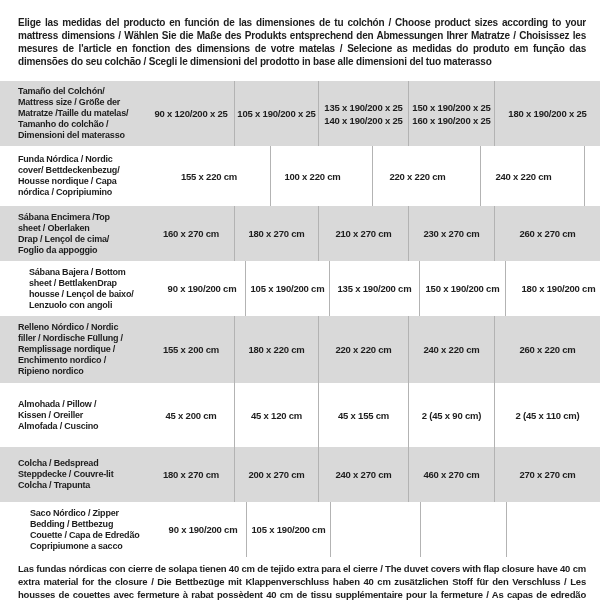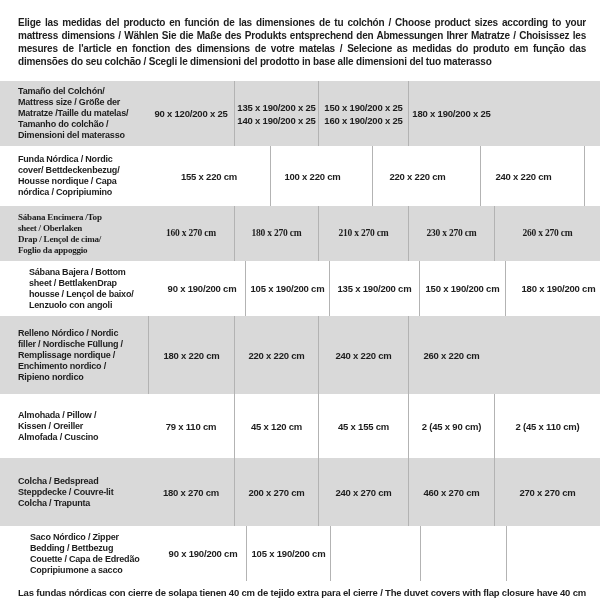--- a/index.html
+++ b/index.html
@@ -31,25 +31,25 @@
   }
   .trow {
     display: grid;
     grid-template-columns: 148px 86px 84px 90px 86px 106px;
     align-items: center;
     width: 600px;
   }
   .trow.shade { background: #d9d9d9; }
   .h1 { height: 65px; }
   .h2 { height: 60px; gap: 18px; }
-  .h3 { height: 55px; font-family: Liberation Serif, serif; }
+  .h3 { height: 55px; }
   .h4 { height: 55px; padding-left: 11px; }
-  .h5 { height: 78px; }
+  .h5 { height: 67px; }
   .h6 { height: 64px; }
-  .h7 { height: 68px; }
+  .h7 { height: 55px; }
   .h8 { height: 55px; padding-left: 12px; }
   .cell {
     height: 100%;
     display: flex;
     align-items: center;
     box-sizing: border-box;
   }
   .cell.label {
     padding-left: 18px;
     padding-right: 4px;
@@ -89,20 +89,21 @@
 
   <div class="size-table">
 
     <div class="trow shade h1">
       <div class="cell label">Tamaño del Colchón/
 Mattress size / Größe der
 Matratze /Taille du matelas/
 Tamanho do colchão /
 Dimensioni del materasso</div>
       <div class="cell val">90 x 120/200 x 25</div>
+      <div class="cell val divided">105 x 190/200 x 25</div>
       <div class="cell val divided">135 x 190/200 x 25
 140 x 190/200 x 25</div>
       <div class="cell val divided">150 x 190/200 x 25
 160 x 190/200 x 25</div>
       <div class="cell val divided">180 x 190/200 x 25</div>
     </div>
 
     <div class="trow h2">
       <div class="cell label">Funda Nórdica /  Nordic
 cover/ Bettdeckenbezug/
@@ -138,31 +139,32 @@
       <div class="cell val divided">150 x 190/200 cm</div>
       <div class="cell val divided">180 x 190/200 cm</div>
     </div>
 
     <div class="trow shade h5">
       <div class="cell label">Relleno Nórdico / Nordic
 filler / Nordische Füllung /
 Remplissage nordique /
 Enchimento nordico /
 Ripieno nordico</div>
+      <div class="cell val">155 x 200 cm</div>
       <div class="cell val divided">180 x 220 cm</div>
       <div class="cell val divided">220 x 220 cm</div>
       <div class="cell val divided">240 x 220 cm</div>
       <div class="cell val divided">260 x 220 cm</div>
     </div>
 
     <div class="trow h6">
       <div class="cell label">Almohada  / Pillow /
 Kissen / Oreiller
 Almofada / Cuscino</div>
-      <div class="cell val">79 x 110 cm</div>
+      <div class="cell val">45 x 200 cm</div>
       <div class="cell val divided">45 x 120 cm</div>
       <div class="cell val divided">45 x 155 cm</div>
       <div class="cell val divided">2 (45 x 90 cm)</div>
       <div class="cell val divided">2 (45 x 110 cm)</div>
     </div>
 
     <div class="trow shade h7">
       <div class="cell label">Colcha / Bedspread
 Steppdecke / Couvre-lit
 Colcha / Trapunta</div>

